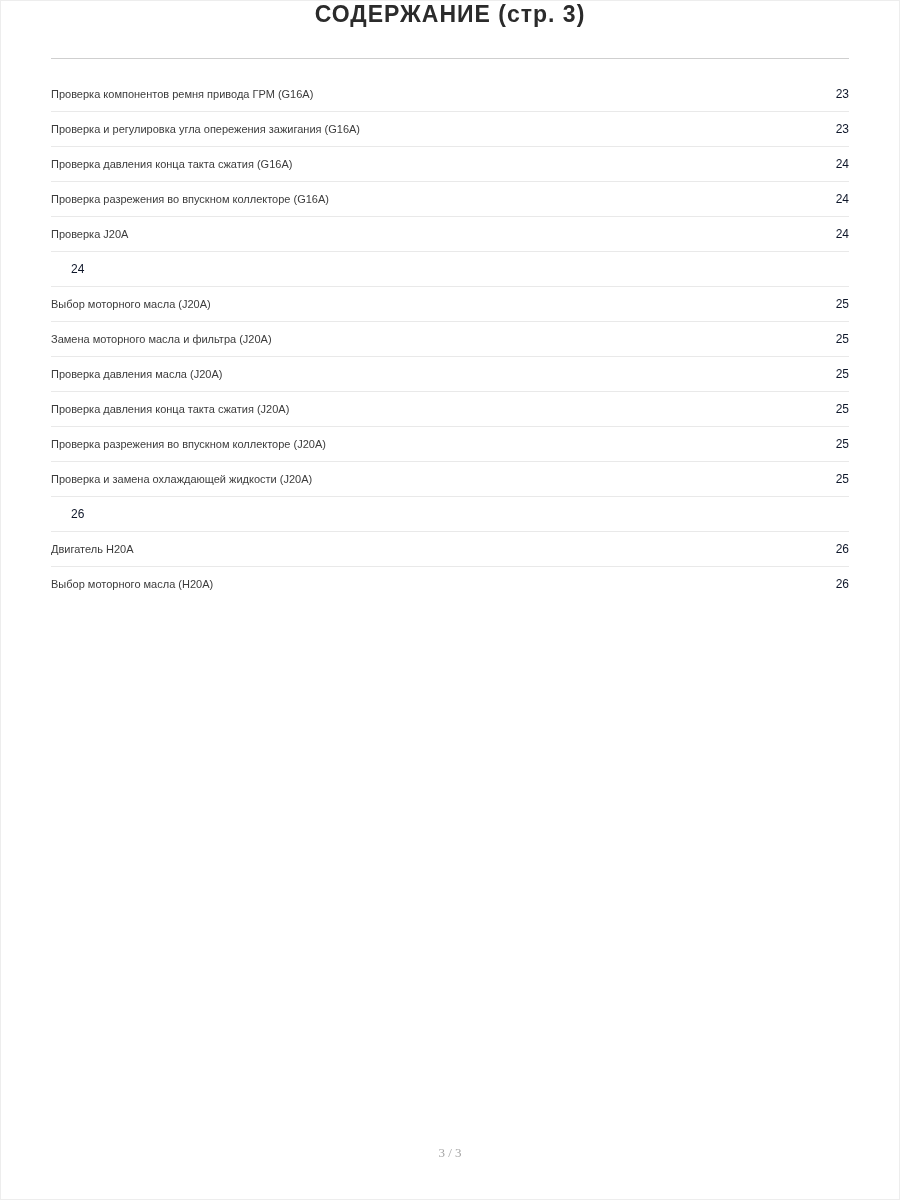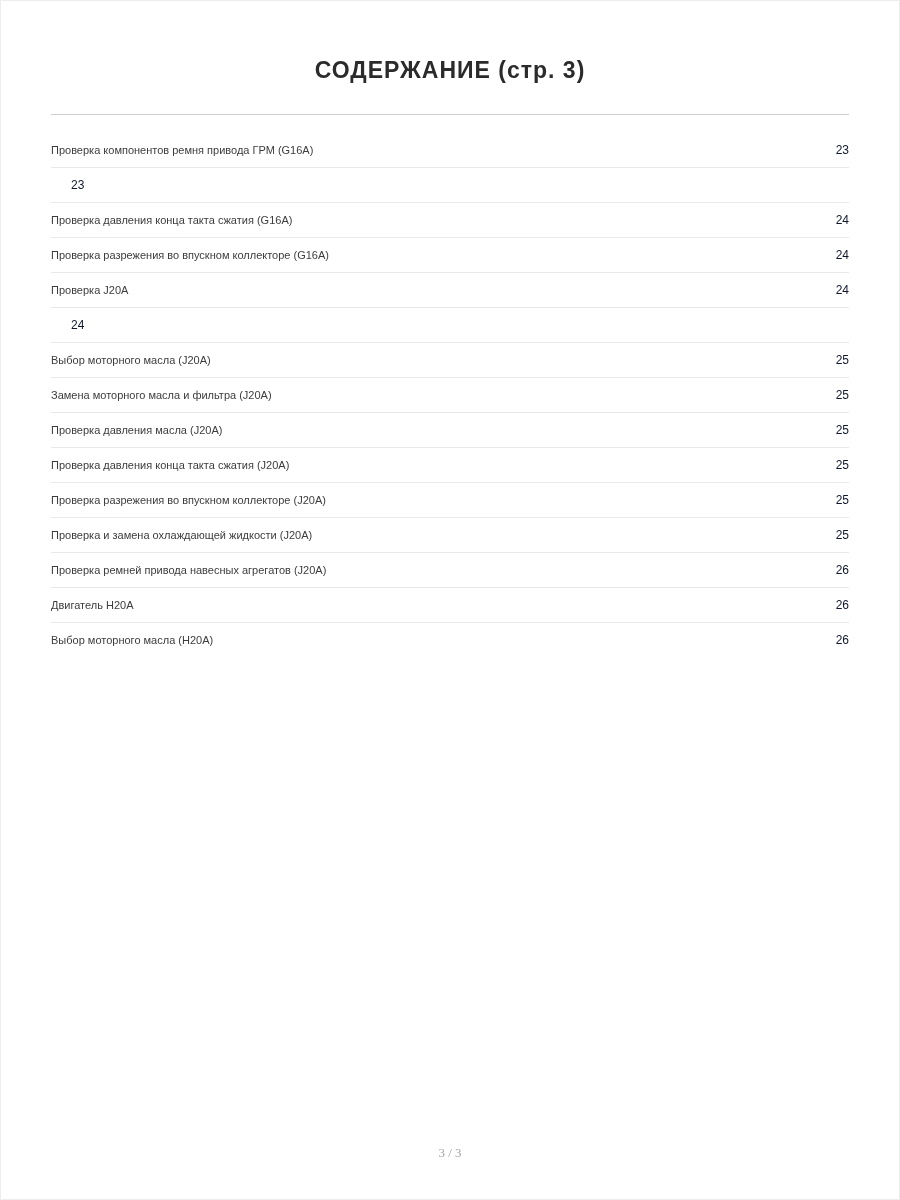--- a/index.html
+++ b/index.html
@@ -11,22 +11,21 @@
   .page {
     position: relative;
     width: 900px;
     height: 1200px;
     box-sizing: border-box;
     background: #ffffff;
     border: 1px solid #ededed;
     overflow: hidden;
   }
   .page-title {
-    margin: 16px;
-    padding-top: 40px;
+    margin: 0;
     text-align: center;
     font-size: 23px;
     font-weight: bold;
     letter-spacing: 1px;
     color: #2b2b2b;
   }
   .title-divider {
     border: none;
     border-top: 1px solid #cfcfcf;
     margin: 30px 50px 0 50px;
@@ -73,20 +72,21 @@
 
 <div class="page">
   <h1 class="page-title">СОДЕРЖАНИЕ (стр. 3)</h1>
   <hr class="title-divider">
   <div class="toc" id="toc-list">
       <div class="toc-row">
         <span class="toc-label">Проверка компонентов ремня привода ГРМ (G16A)</span>
         <span class="toc-page">23</span>
       </div>
       <div class="toc-row">
+        <span class="toc-label">Проверка и регулировка угла опережения зажигания (G16A)</span>
         <span class="toc-page">23</span>
       </div>
       <div class="toc-row">
         <span class="toc-label">Проверка давления конца такта сжатия (G16A)</span>
         <span class="toc-page">24</span>
       </div>
       <div class="toc-row">
         <span class="toc-label">Проверка разрежения во впускном коллекторе (G16A)</span>
         <span class="toc-page">24</span>
       </div>
@@ -115,21 +115,20 @@
       </div>
       <div class="toc-row">
         <span class="toc-label">Проверка разрежения во впускном коллекторе (J20A)</span>
         <span class="toc-page">25</span>
       </div>
       <div class="toc-row">
         <span class="toc-label">Проверка и замена охлаждающей жидкости (J20A)</span>
         <span class="toc-page">25</span>
       </div>
       <div class="toc-row">
-        <span class="toc-label">Проверка ремней привода навесных агрегатов (J20A)</span>
         <span class="toc-page">26</span>
       </div>
       <div class="toc-row">
         <span class="toc-label">Двигатель H20A</span>
         <span class="toc-page">26</span>
       </div>
       <div class="toc-row">
         <span class="toc-label">Выбор моторного масла (H20A)</span>
         <span class="toc-page">26</span>
       </div>

